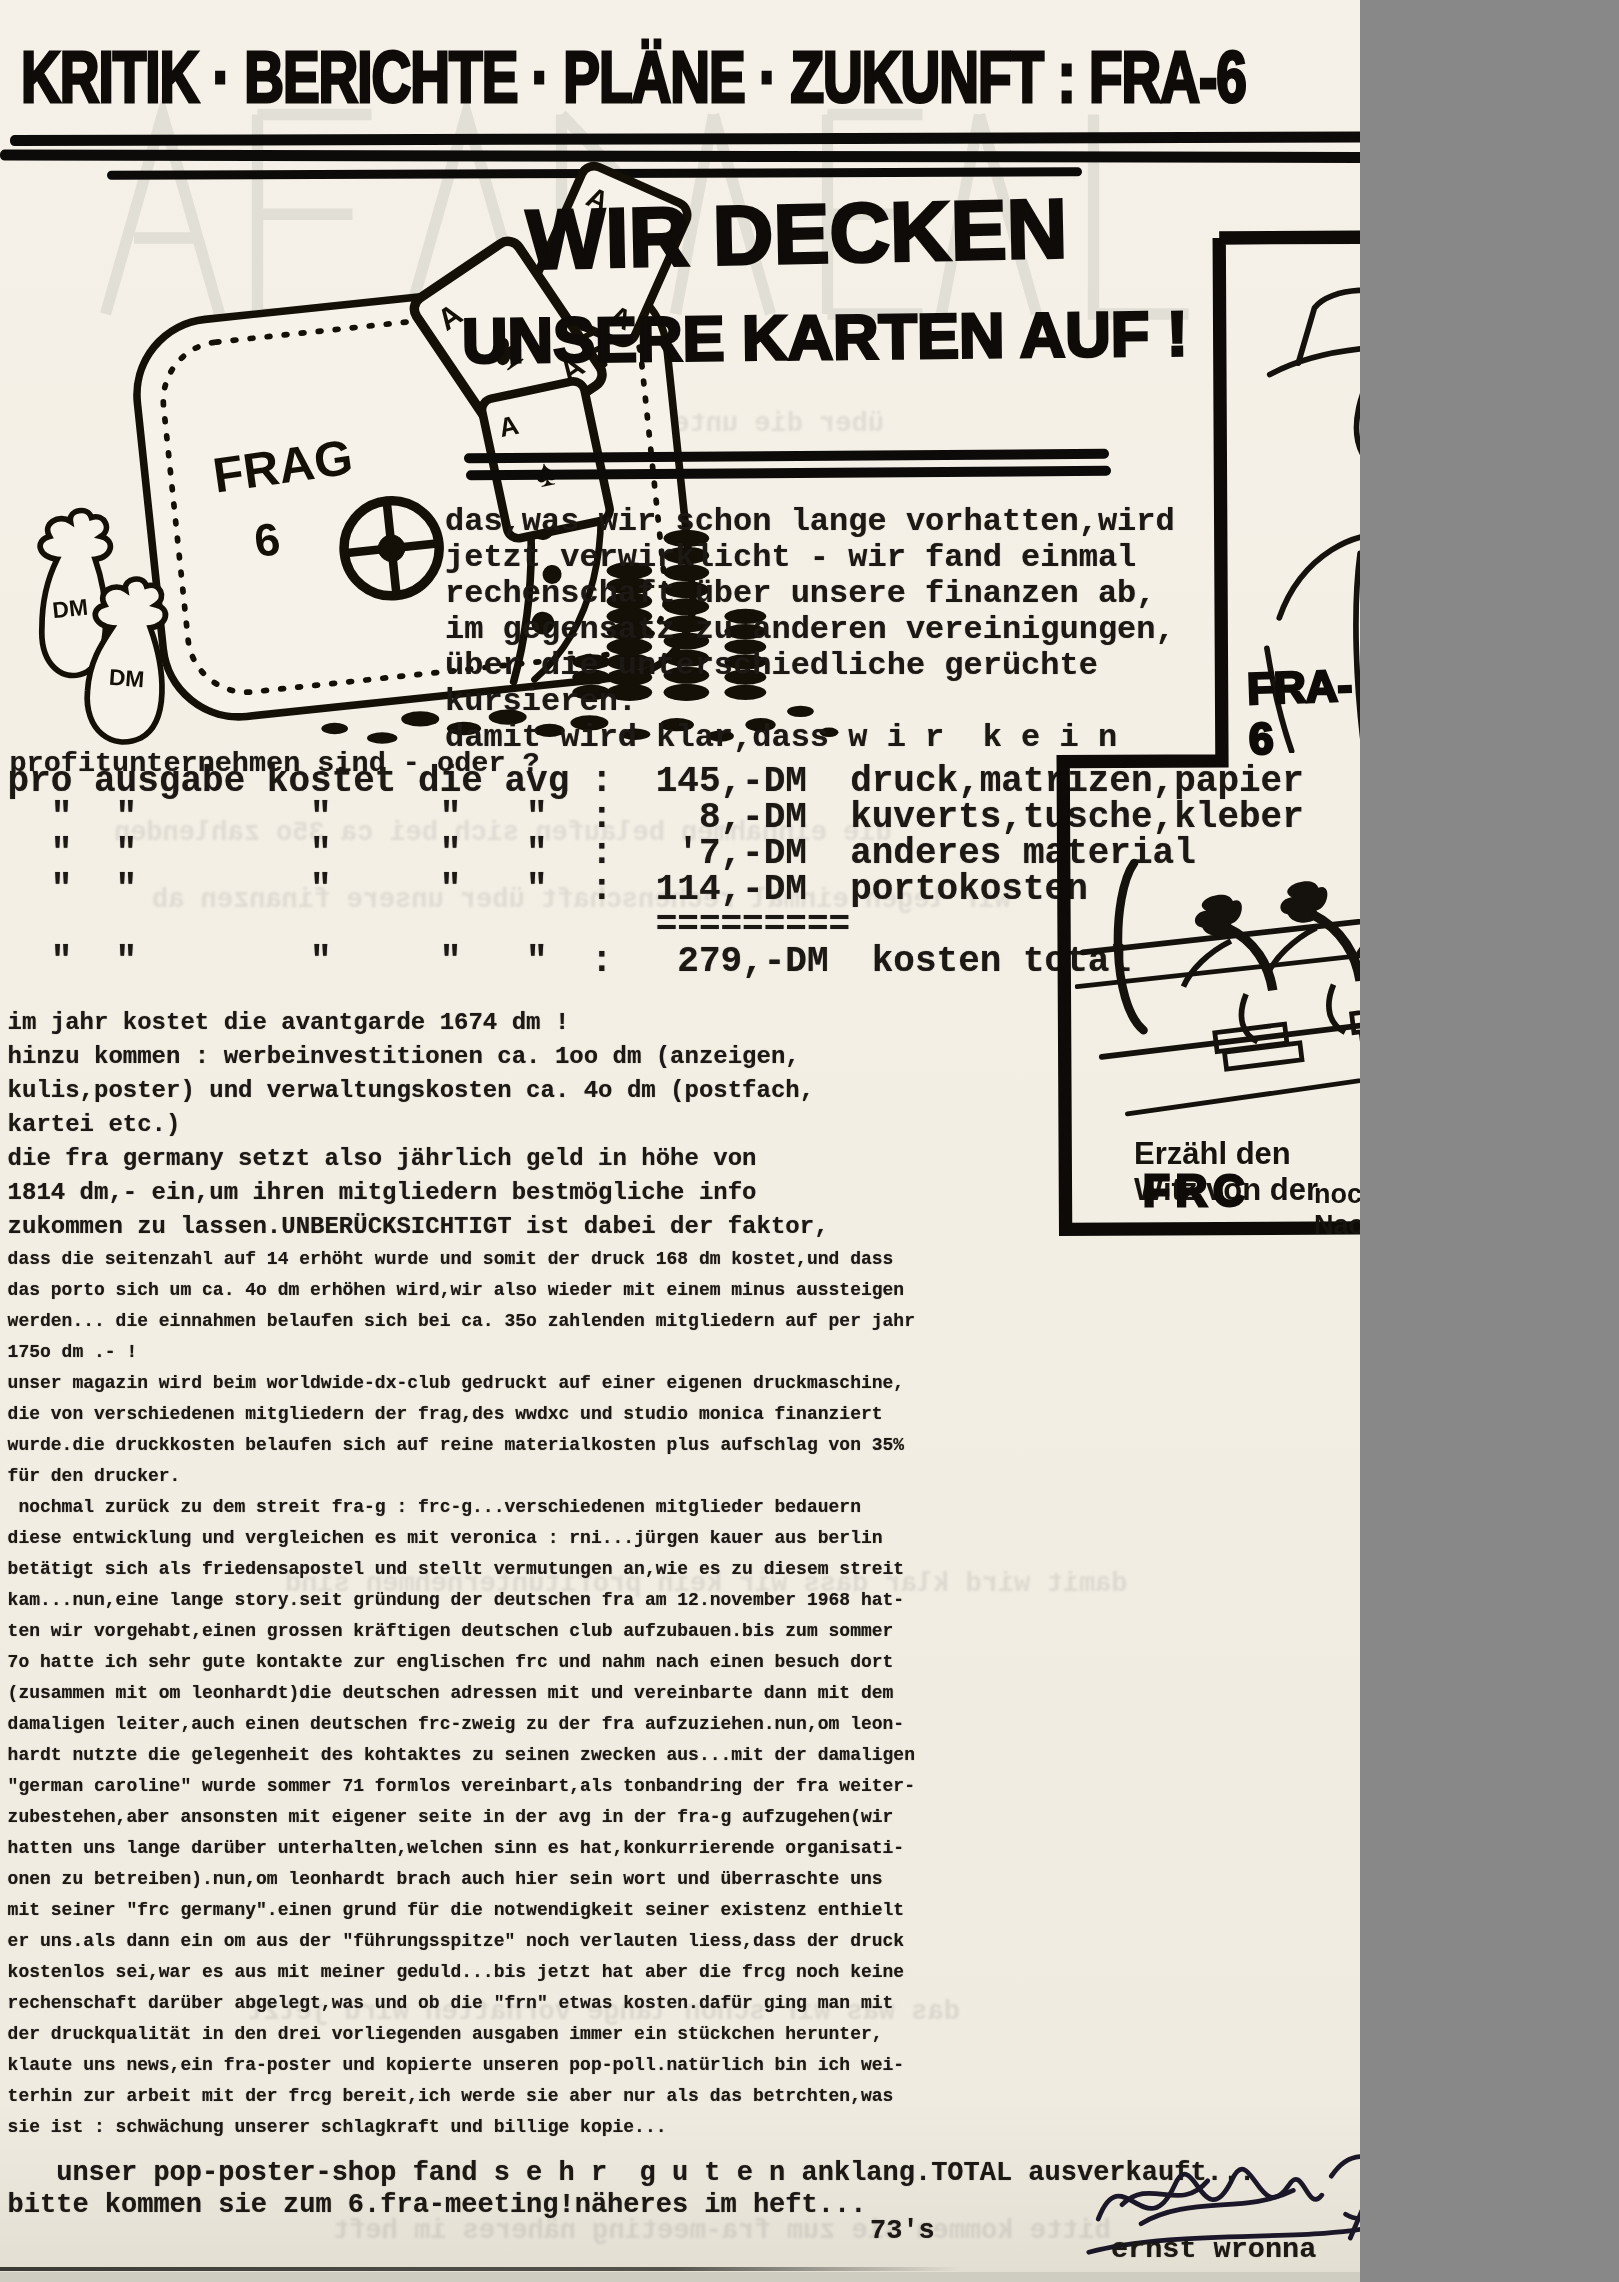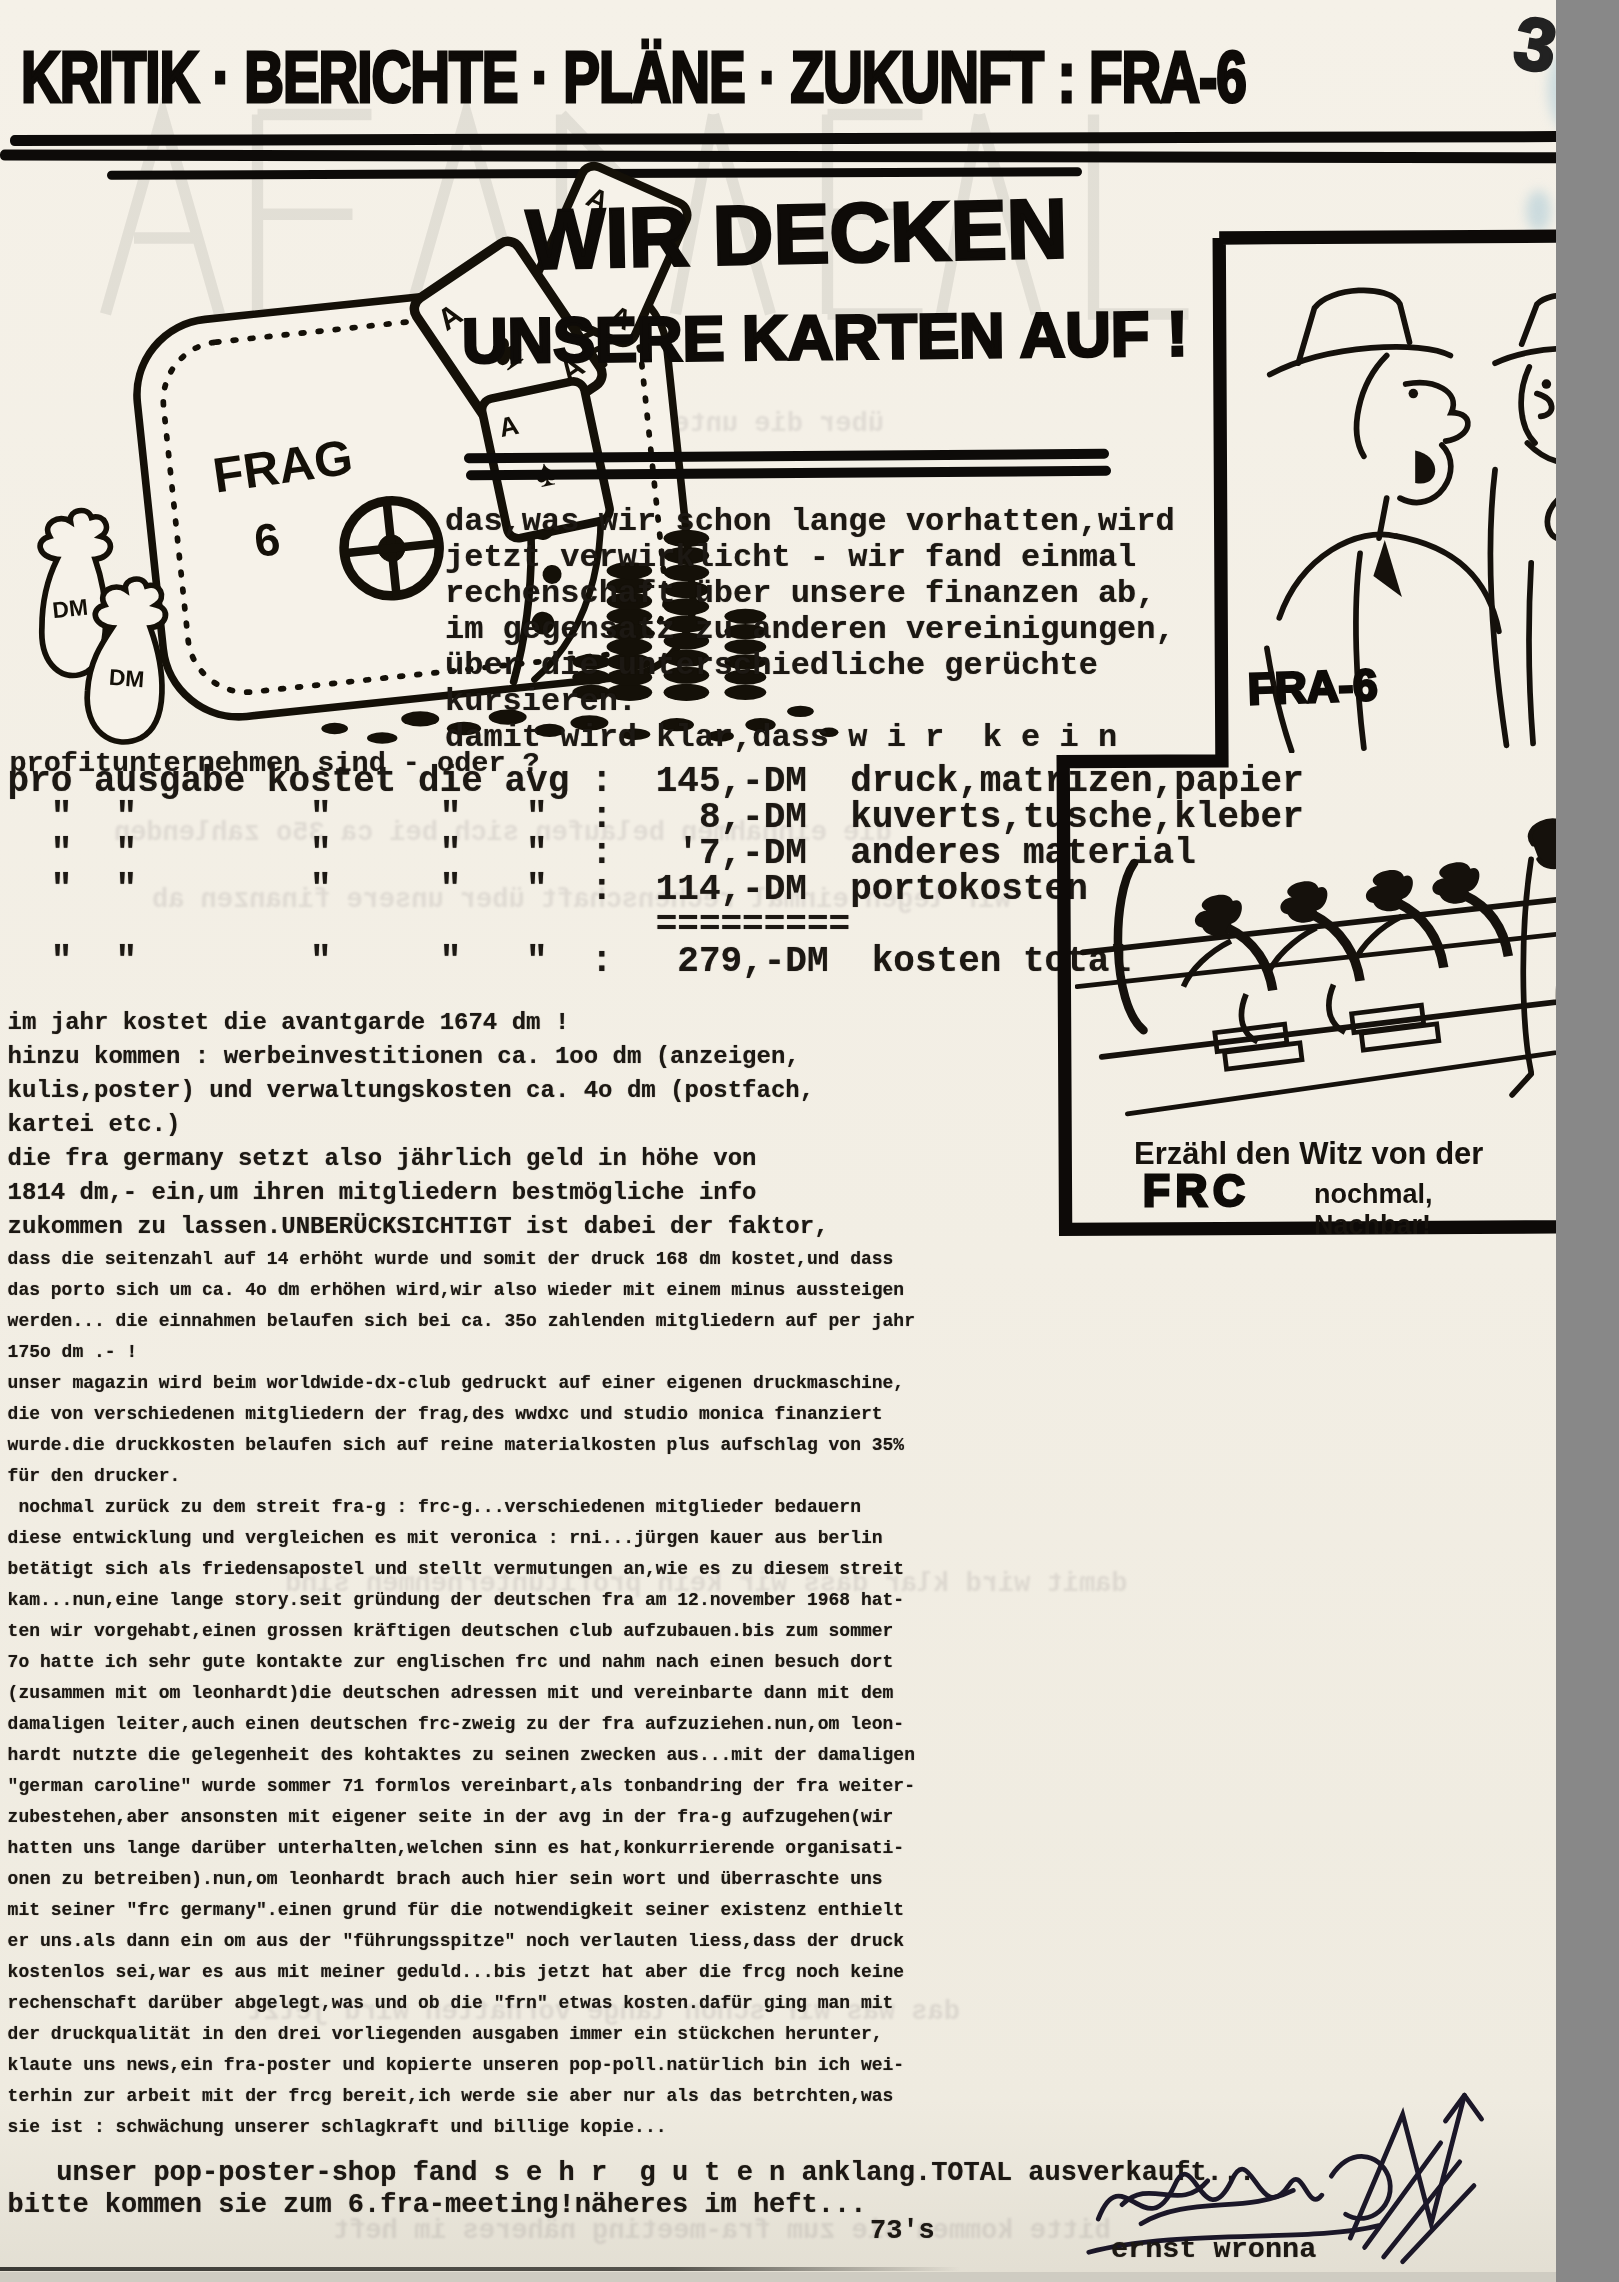--- a/index.html
+++ b/index.html
@@ -1,16 +1,16 @@
 <!DOCTYPE html>
 <html style="font-size:15px"><head>
 <meta charset="utf-8">
 <style>
   html,body{margin:0;padding:0;background:#888;}
-  #page{position:relative;width:1556px;height:2283px;overflow:hidden;
+  #page{position:relative;width:1360px;height:2283px;overflow:hidden;
         background:#f3efe5;
         background-image:linear-gradient(180deg,#f5f1e8 0%,#f2eee4 55%,#efebe0 92%,#e2ded2 100%),
                          radial-gradient(circle at 30% 20%, rgba(255,255,255,.35), rgba(0,0,0,0) 60%);
         font-family:"Liberation Mono","DejaVu Sans Mono",monospace;color:#1c1813;}
   .abs{position:absolute;}
   .tw{white-space:pre;text-shadow:0 0 1px rgba(20,15,10,.55);}
   .tw div{white-space:pre;}
   .intro{left:445px;top:504px;font-size:32px;line-height:36px;font-weight:bold;}
   .profit{left:9.5px;top:747px;font-size:28.5px;font-weight:bold;}
   .finance{left:7.6px;top:764px;font-size:36px;line-height:36px;font-weight:bold;}

